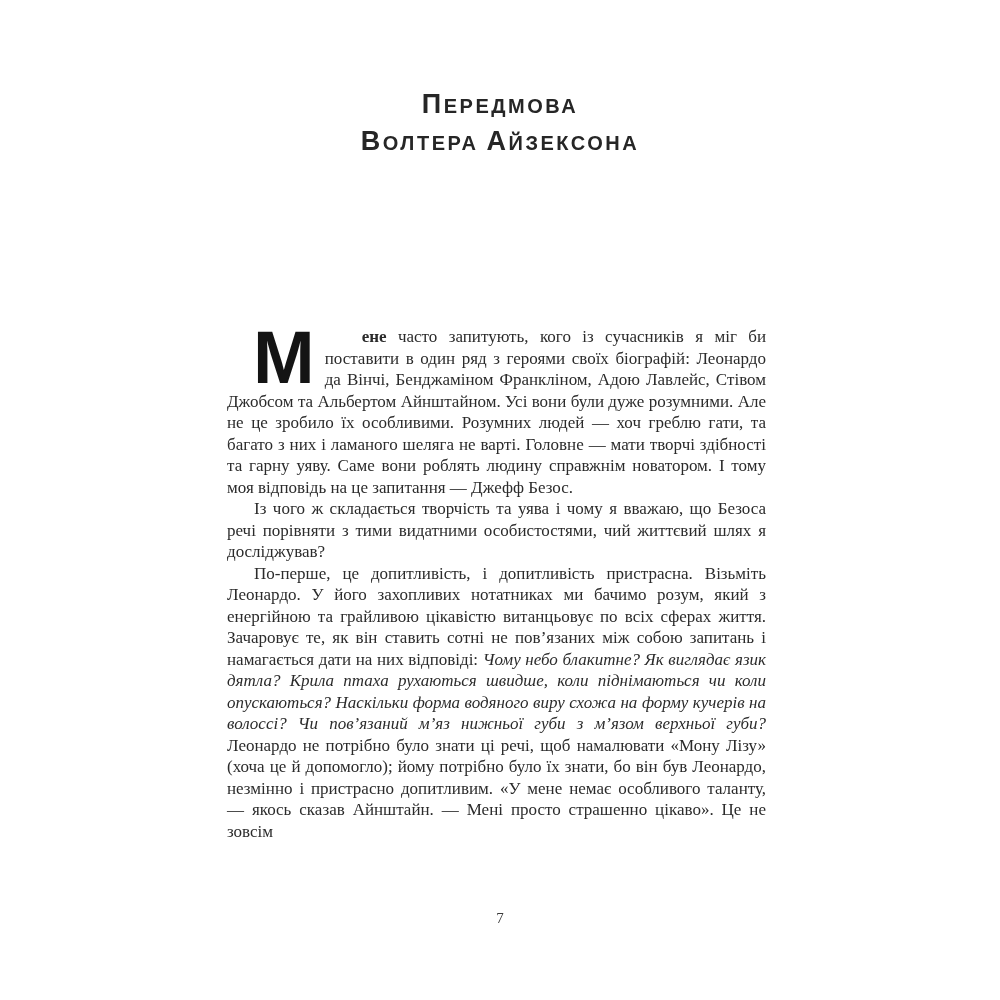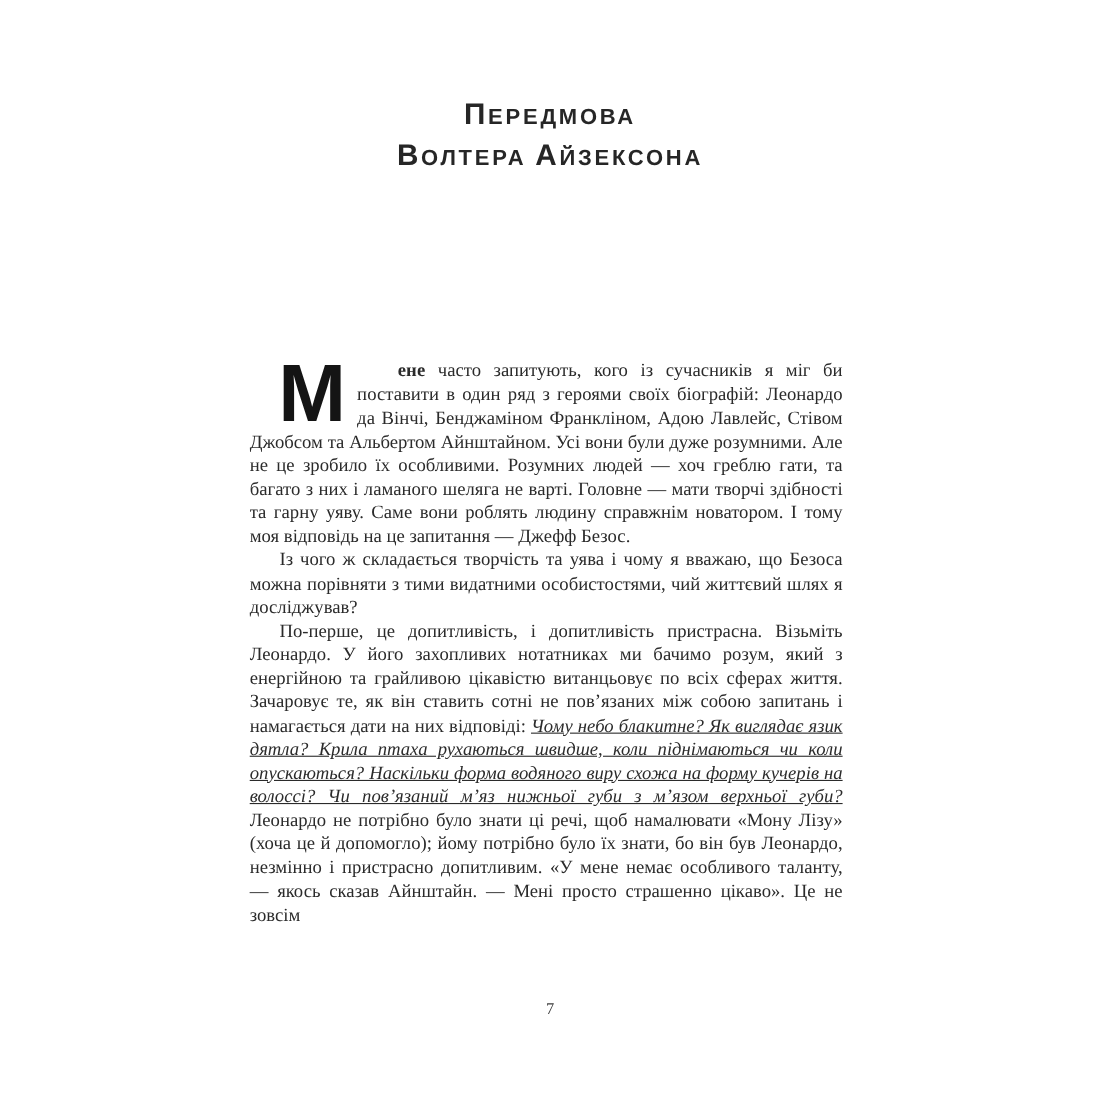--- a/index.html
+++ b/index.html
@@ -34,21 +34,21 @@
     left: 227px;
     top: 326px;
     width: 539px;
     font-size: 17px;
     line-height: 21.5px;
     text-align: justify;
   }
   .para { text-align: justify; }
   .para.indent { text-indent: 27px; }
   .bold { font-weight: bold; margin-left: 37px; }
-  .italic { font-style: italic; text-decoration: underline; }
+  .italic { font-style: italic; }
 
   .dropcap {
     float: left;
     font-family: "Liberation Sans", sans-serif;
     font-weight: 700;
     font-size: 74px;
     line-height: 56px;
     height: 58px;
     margin: 4px 10px 0 26px;
     color: #141414;
@@ -68,19 +68,19 @@
 </head>
 <body>
 
 <header class="chapter-title">
   <span class="title-line"><span class="sc-big">П</span><span class="sc-small">Е</span><span class="sc-small">Р</span><span class="sc-small">Е</span><span class="sc-small">Д</span><span class="sc-small">М</span><span class="sc-small">О</span><span class="sc-small">В</span><span class="sc-small">А</span></span>
   <span class="title-line"><span class="sc-big">В</span><span class="sc-small">О</span><span class="sc-small">Л</span><span class="sc-small">Т</span><span class="sc-small">Е</span><span class="sc-small">Р</span><span class="sc-small">А</span><span class="sc-space"> </span><span class="sc-big">А</span><span class="sc-small">Й</span><span class="sc-small">З</span><span class="sc-small">Е</span><span class="sc-small">К</span><span class="sc-small">С</span><span class="sc-small">О</span><span class="sc-small">Н</span><span class="sc-small">А</span></span>
 </header>
 
 <main class="body-text">
     <p class="para"><span class="dropcap">М</span><span class="bold">ене</span><span> часто запитують, кого із сучасників я міг би поставити в один ряд з героями своїх біографій: Леонардо да Вінчі, Бенджаміном Франкліном, Адою Лавлейс, Стівом Джобсом та Альбертом Айнштайном. Усі вони були дуже розумними. Але не це зробило їх особливими. Розумних людей — хоч греблю гати, та багато з них і ламаного шеляга не варті. Головне — мати творчі здібності та гарну уяву. Саме вони роблять людину справжнім новатором. І тому моя відповідь на це запитання — Джефф Безос.</span></p>
-    <p class="para indent"><span>Із чого ж складається творчість та уява і чому я вважаю, що Безоса можна порівняти з тими видатними особистостями, чий життєвий шлях я досліджував?</span></p>
+    <p class="para indent"><span>Із чого ж складається творчість та уява і чому я вважаю, що Безоса речі порівняти з тими видатними особистостями, чий життєвий шлях я досліджував?</span></p>
     <p class="para indent"><span>По-перше, це допитливість, і допитливість пристрасна. Візьміть Леонардо. У його захопливих нотатниках ми бачимо розум, який з енергійною та грайливою цікавістю витанцьовує по всіх сферах життя. Зачаровує те, як він ставить сотні не пов’язаних між собою запитань і намагається дати на них відповіді: </span><span class="italic">Чому небо блакитне? Як виглядає язик дятла? Крила птаха рухаються швидше, коли піднімаються чи коли опускаються? Наскільки форма водяного виру схожа на форму кучерів на волоссі? Чи пов’язаний м’яз нижньої губи з м’язом верхньої губи?</span><span> Леонардо не потрібно було знати ці речі, щоб намалювати «Мону Лізу» (хоча це й допомогло); йому потрібно було їх знати, бо він був Леонардо, незмінно і пристрасно допитливим. «У мене немає особливого таланту, — якось сказав Айнштайн. — Мені просто страшенно цікаво». Це не зовсім</span></p>
   </main>
 
 <footer class="page-footer">
   <span>7</span>
 </footer>
 
 </body></html>

